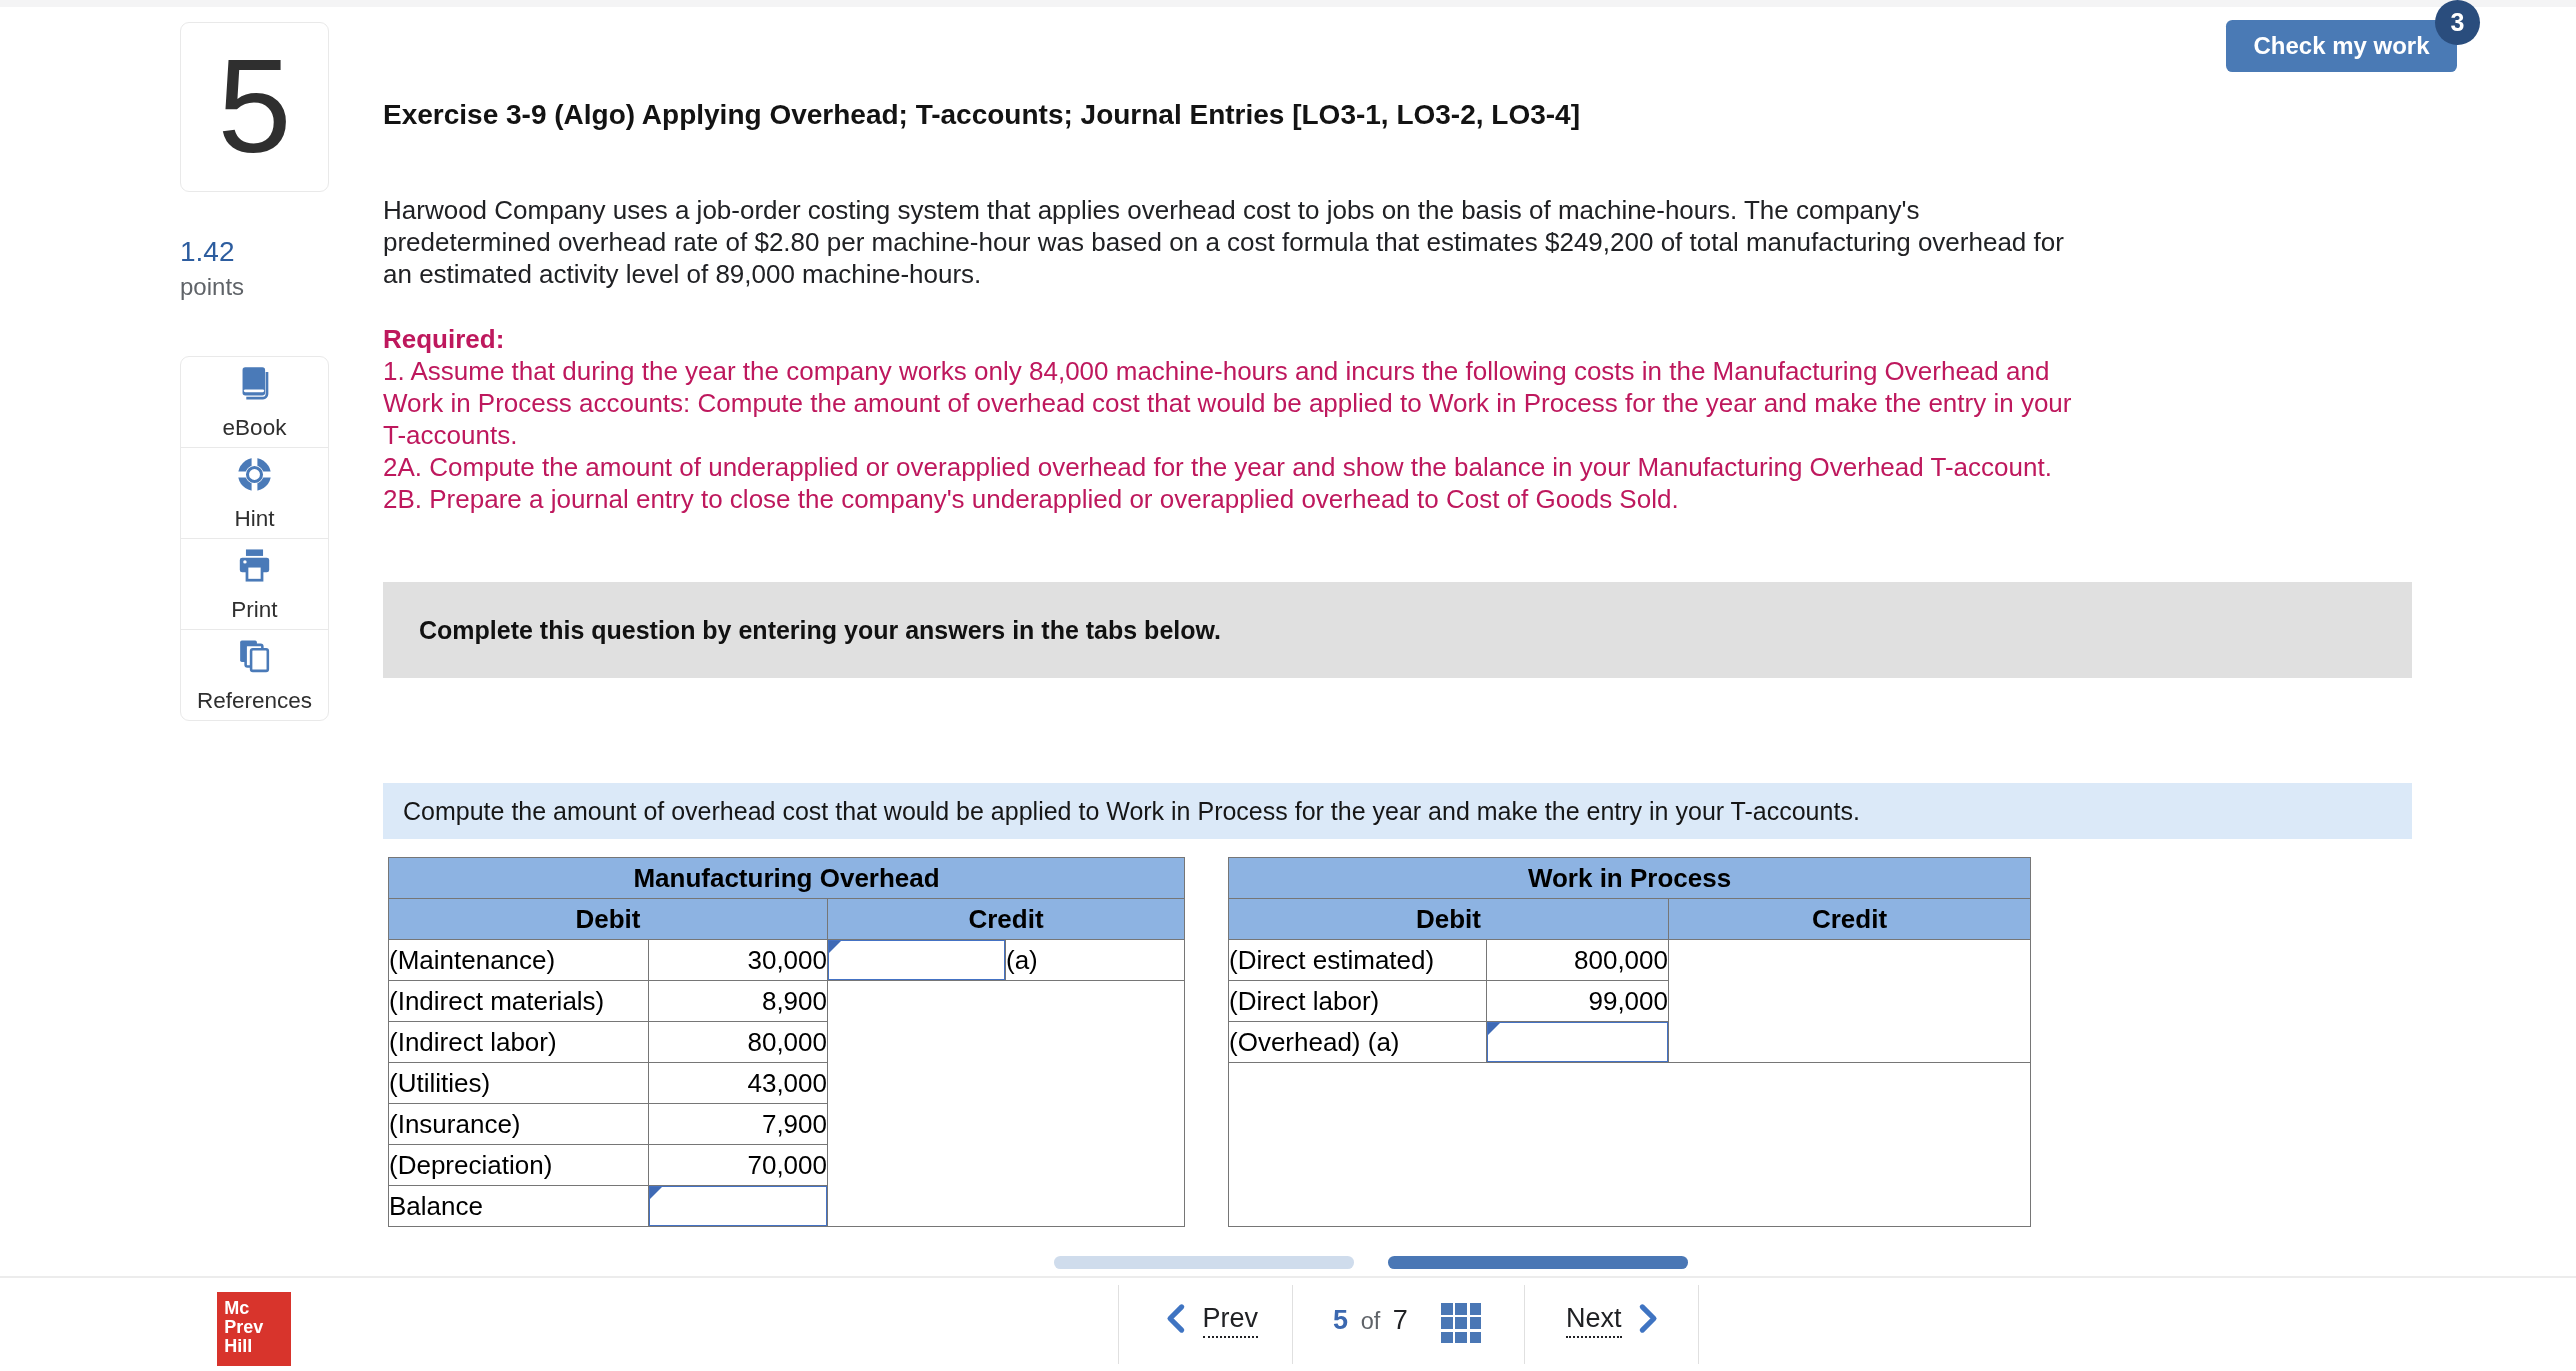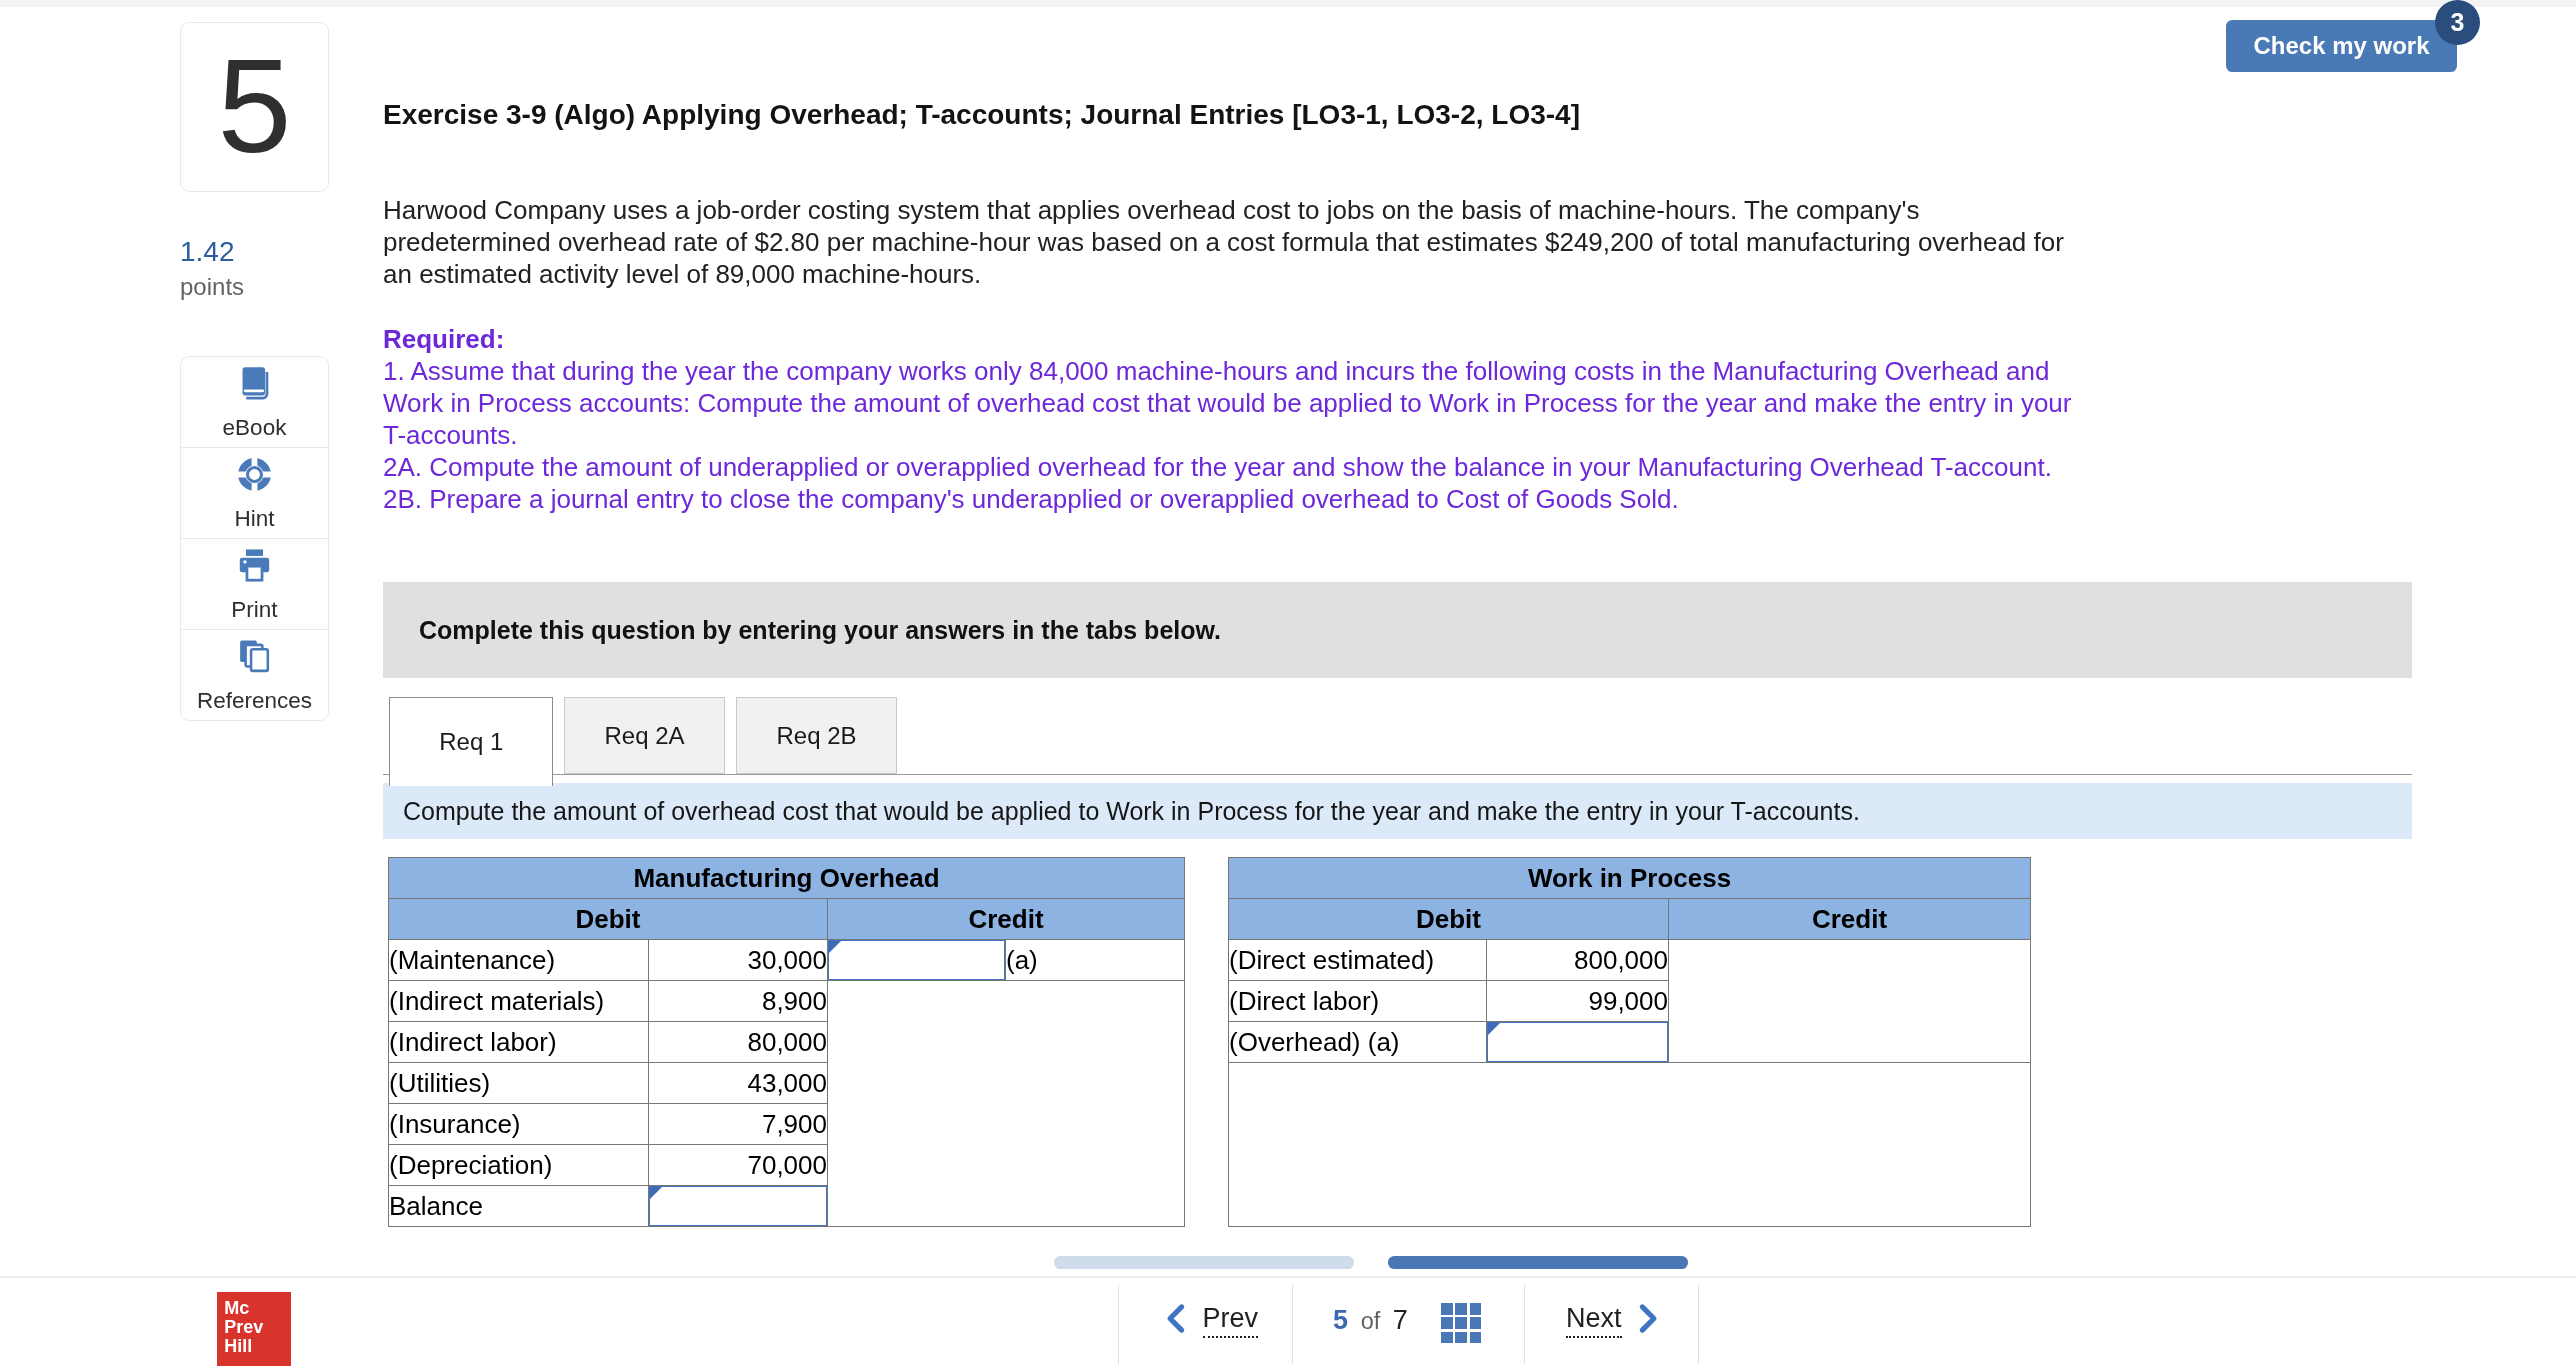--- a/index.html
+++ b/index.html
@@ -30,21 +30,21 @@
     gap:7.2px; cursor:pointer; }
   .tool + .tool { border-top:0.9px solid #e9e9e9; }
   .tool-label { font-size:22.5px; color:#2f2f2f; }
 
   
   .ex-title { position:absolute; left:383px; top:99px; width:1894px; font-size:28px;
     font-weight:bold; color:#131313; }
   .intro { position:absolute; left:383px; top:194px; width:1705px; font-size:26px;
     line-height:32px; color:#202124; }
   .required { position:absolute; left:383px; top:323px; width:1705px; font-size:26px;
-    line-height:32px; color:#6d28d9; }
+    line-height:32px; color:#be185d; }
   .required .req-label { font-weight:bold; }
 
   
   .banner { position:absolute; left:383px; top:582px; width:2029px; height:96px;
     background:#e0e0e0; display:flex; align-items:center; }
   .banner span { font-size:25px; font-weight:bold; color:#111; padding-left:36px; }
 
   .tabs { position:absolute; left:383px; top:697px; width:2029px; height:78px;
     border-bottom:1.8px solid #9a9a9a; }
   .tab { position:absolute; top:0; height:77px; display:flex; align-items:center;
@@ -172,25 +172,20 @@
     <div class="req-label">Required:</div>
     <div>1. Assume that during the year the company works only 84,000 machine-hours and incurs the following costs in the Manufacturing Overhead and Work in Process accounts: Compute the amount of overhead cost that would be applied to Work in Process for the year and make the entry in your T-accounts.</div>
     <div>2A. Compute the amount of underapplied or overapplied overhead for the year and show the balance in your Manufacturing Overhead T-account.</div>
     <div>2B. Prepare a journal entry to close the company's underapplied or overapplied overhead to Cost of Goods Sold.</div>
   </div>
 
   <div class="banner">
     <span>Complete this question by entering your answers in the tabs below.</span>
   </div>
 
-  <div class="tabs">
-    <div class="tab tab1 active">Req 1</div>
-    <div class="tab tab2">Req 2A</div>
-    <div class="tab tab3">Req 2B</div>
-  </div>
 
   <div class="instruction">
     <span>Compute the amount of overhead cost that would be applied to Work in Process for the year and make the entry in your T-accounts.</span>
   </div>
 
   <table class="tacct" id="mo-table">
     <colgroup>
         <col style="width:260px">
         <col style="width:179px">
         <col style="width:178px">

